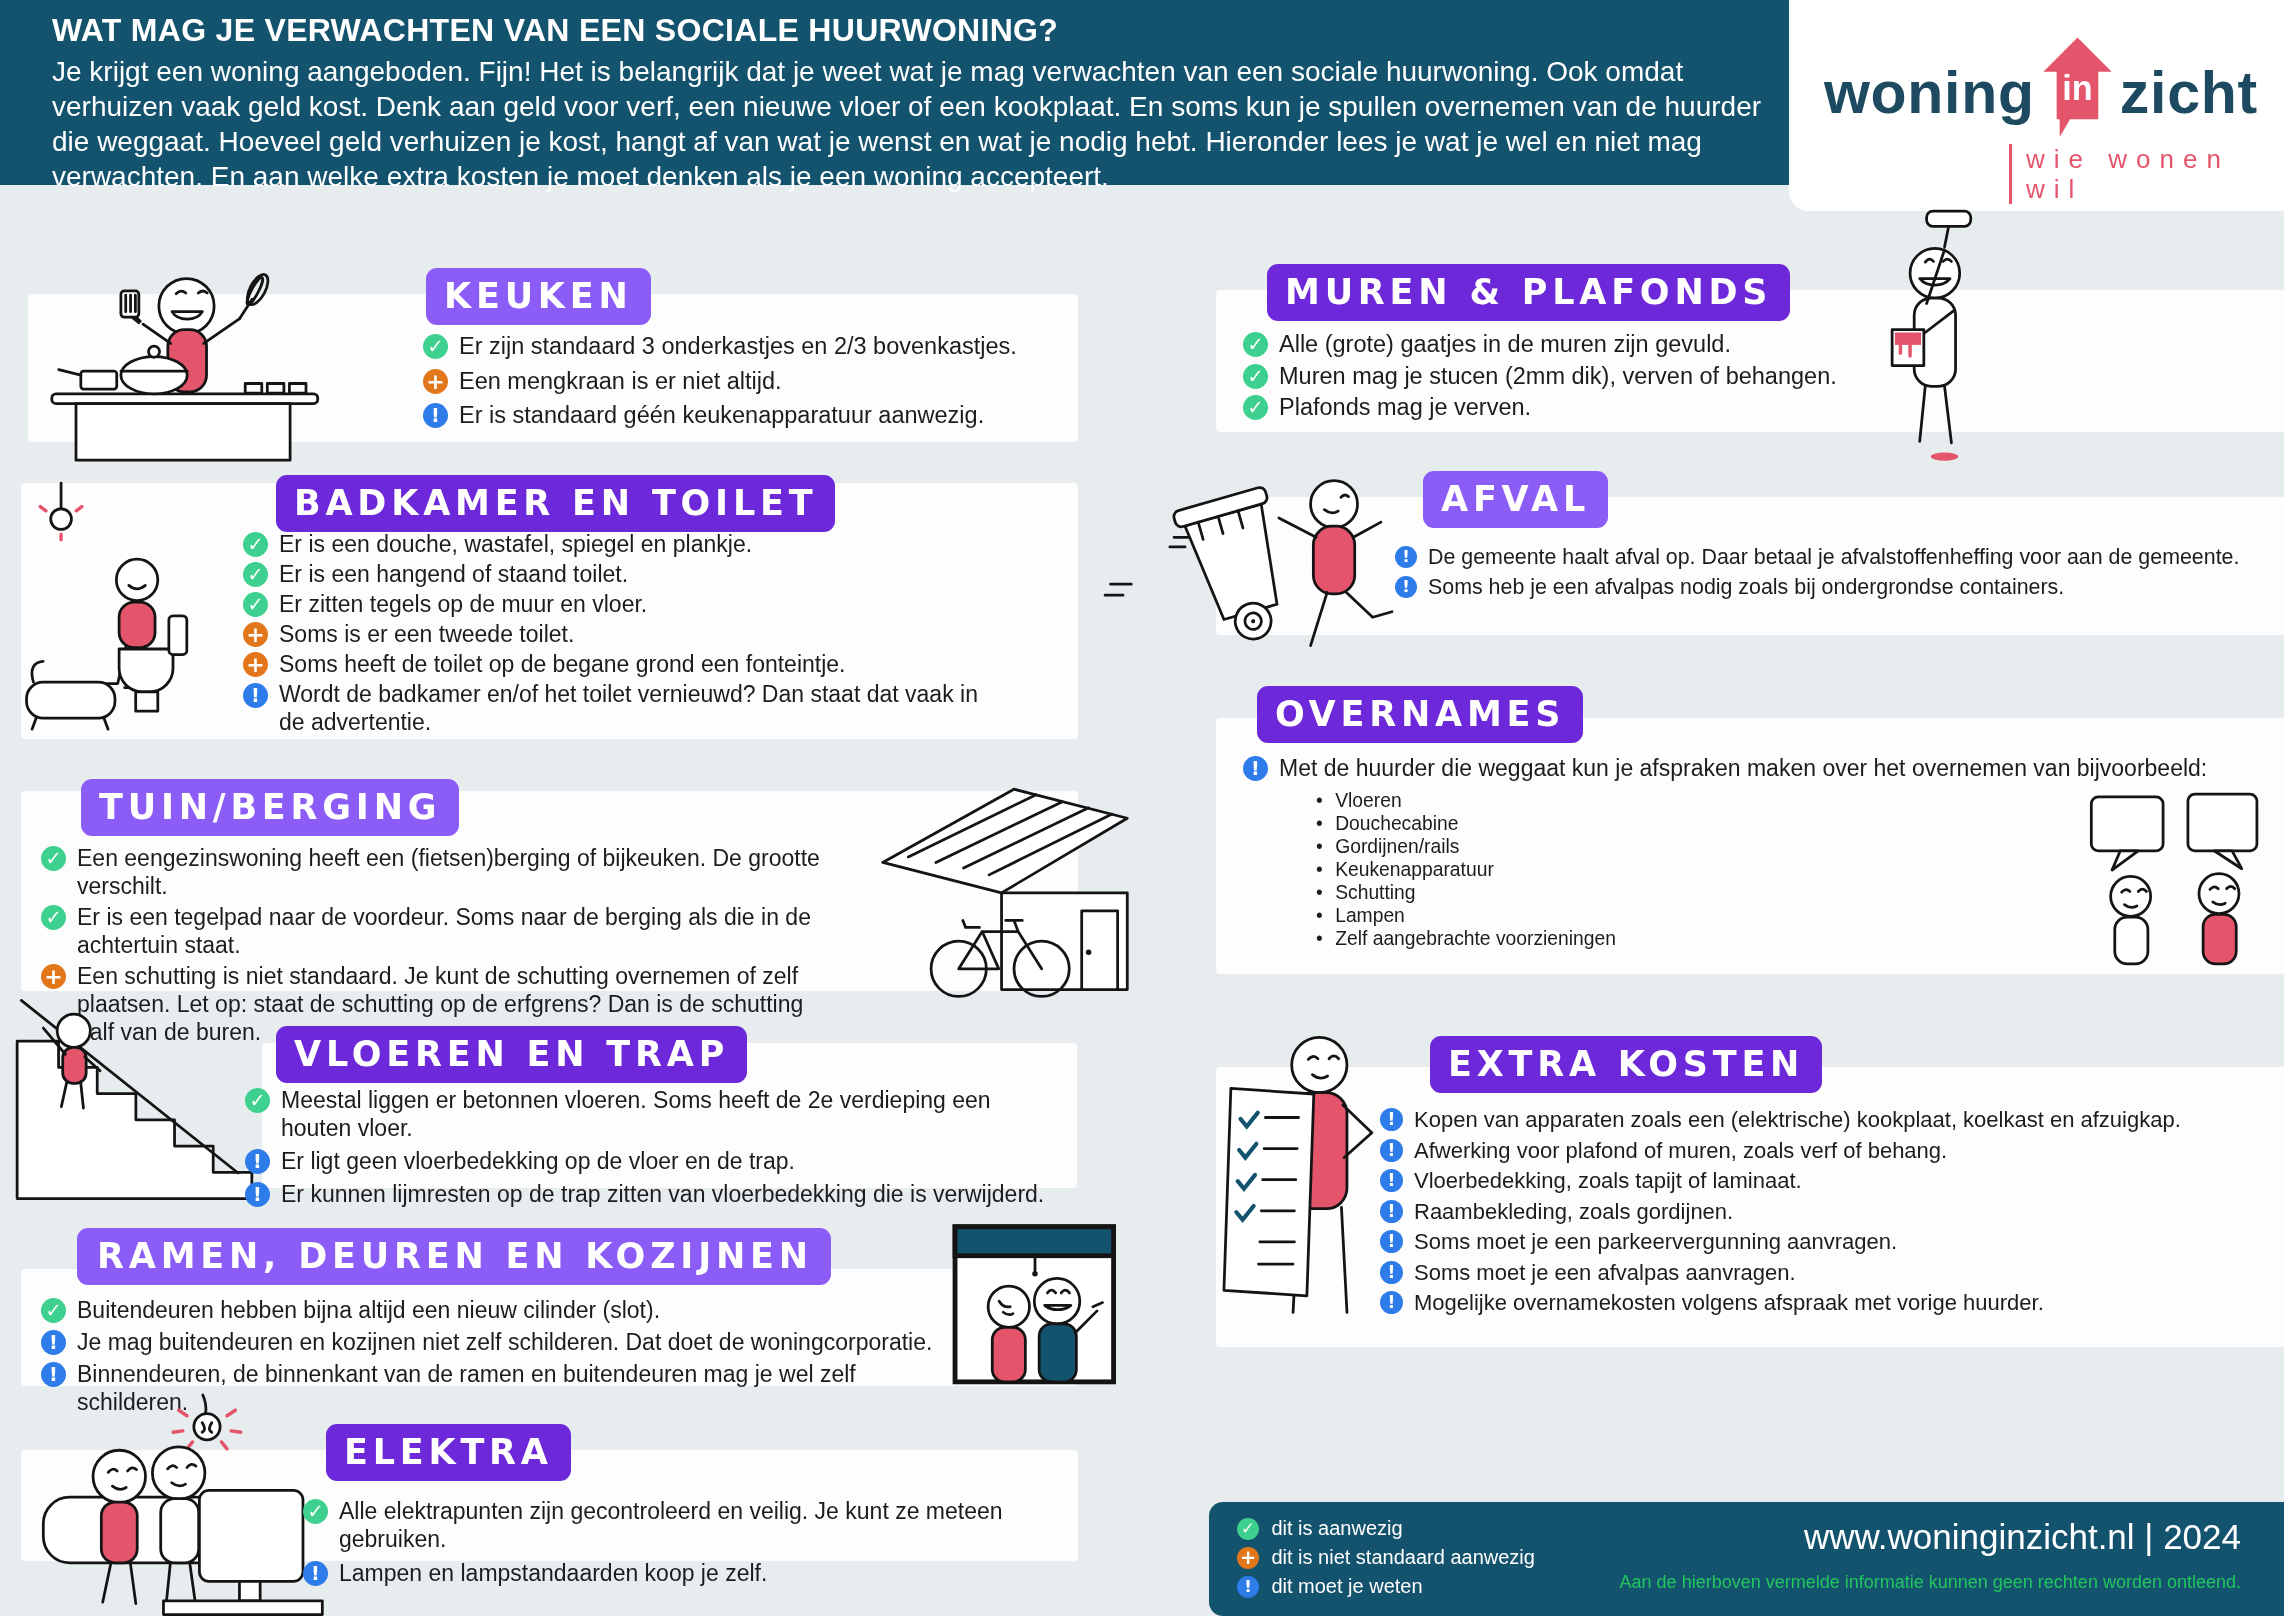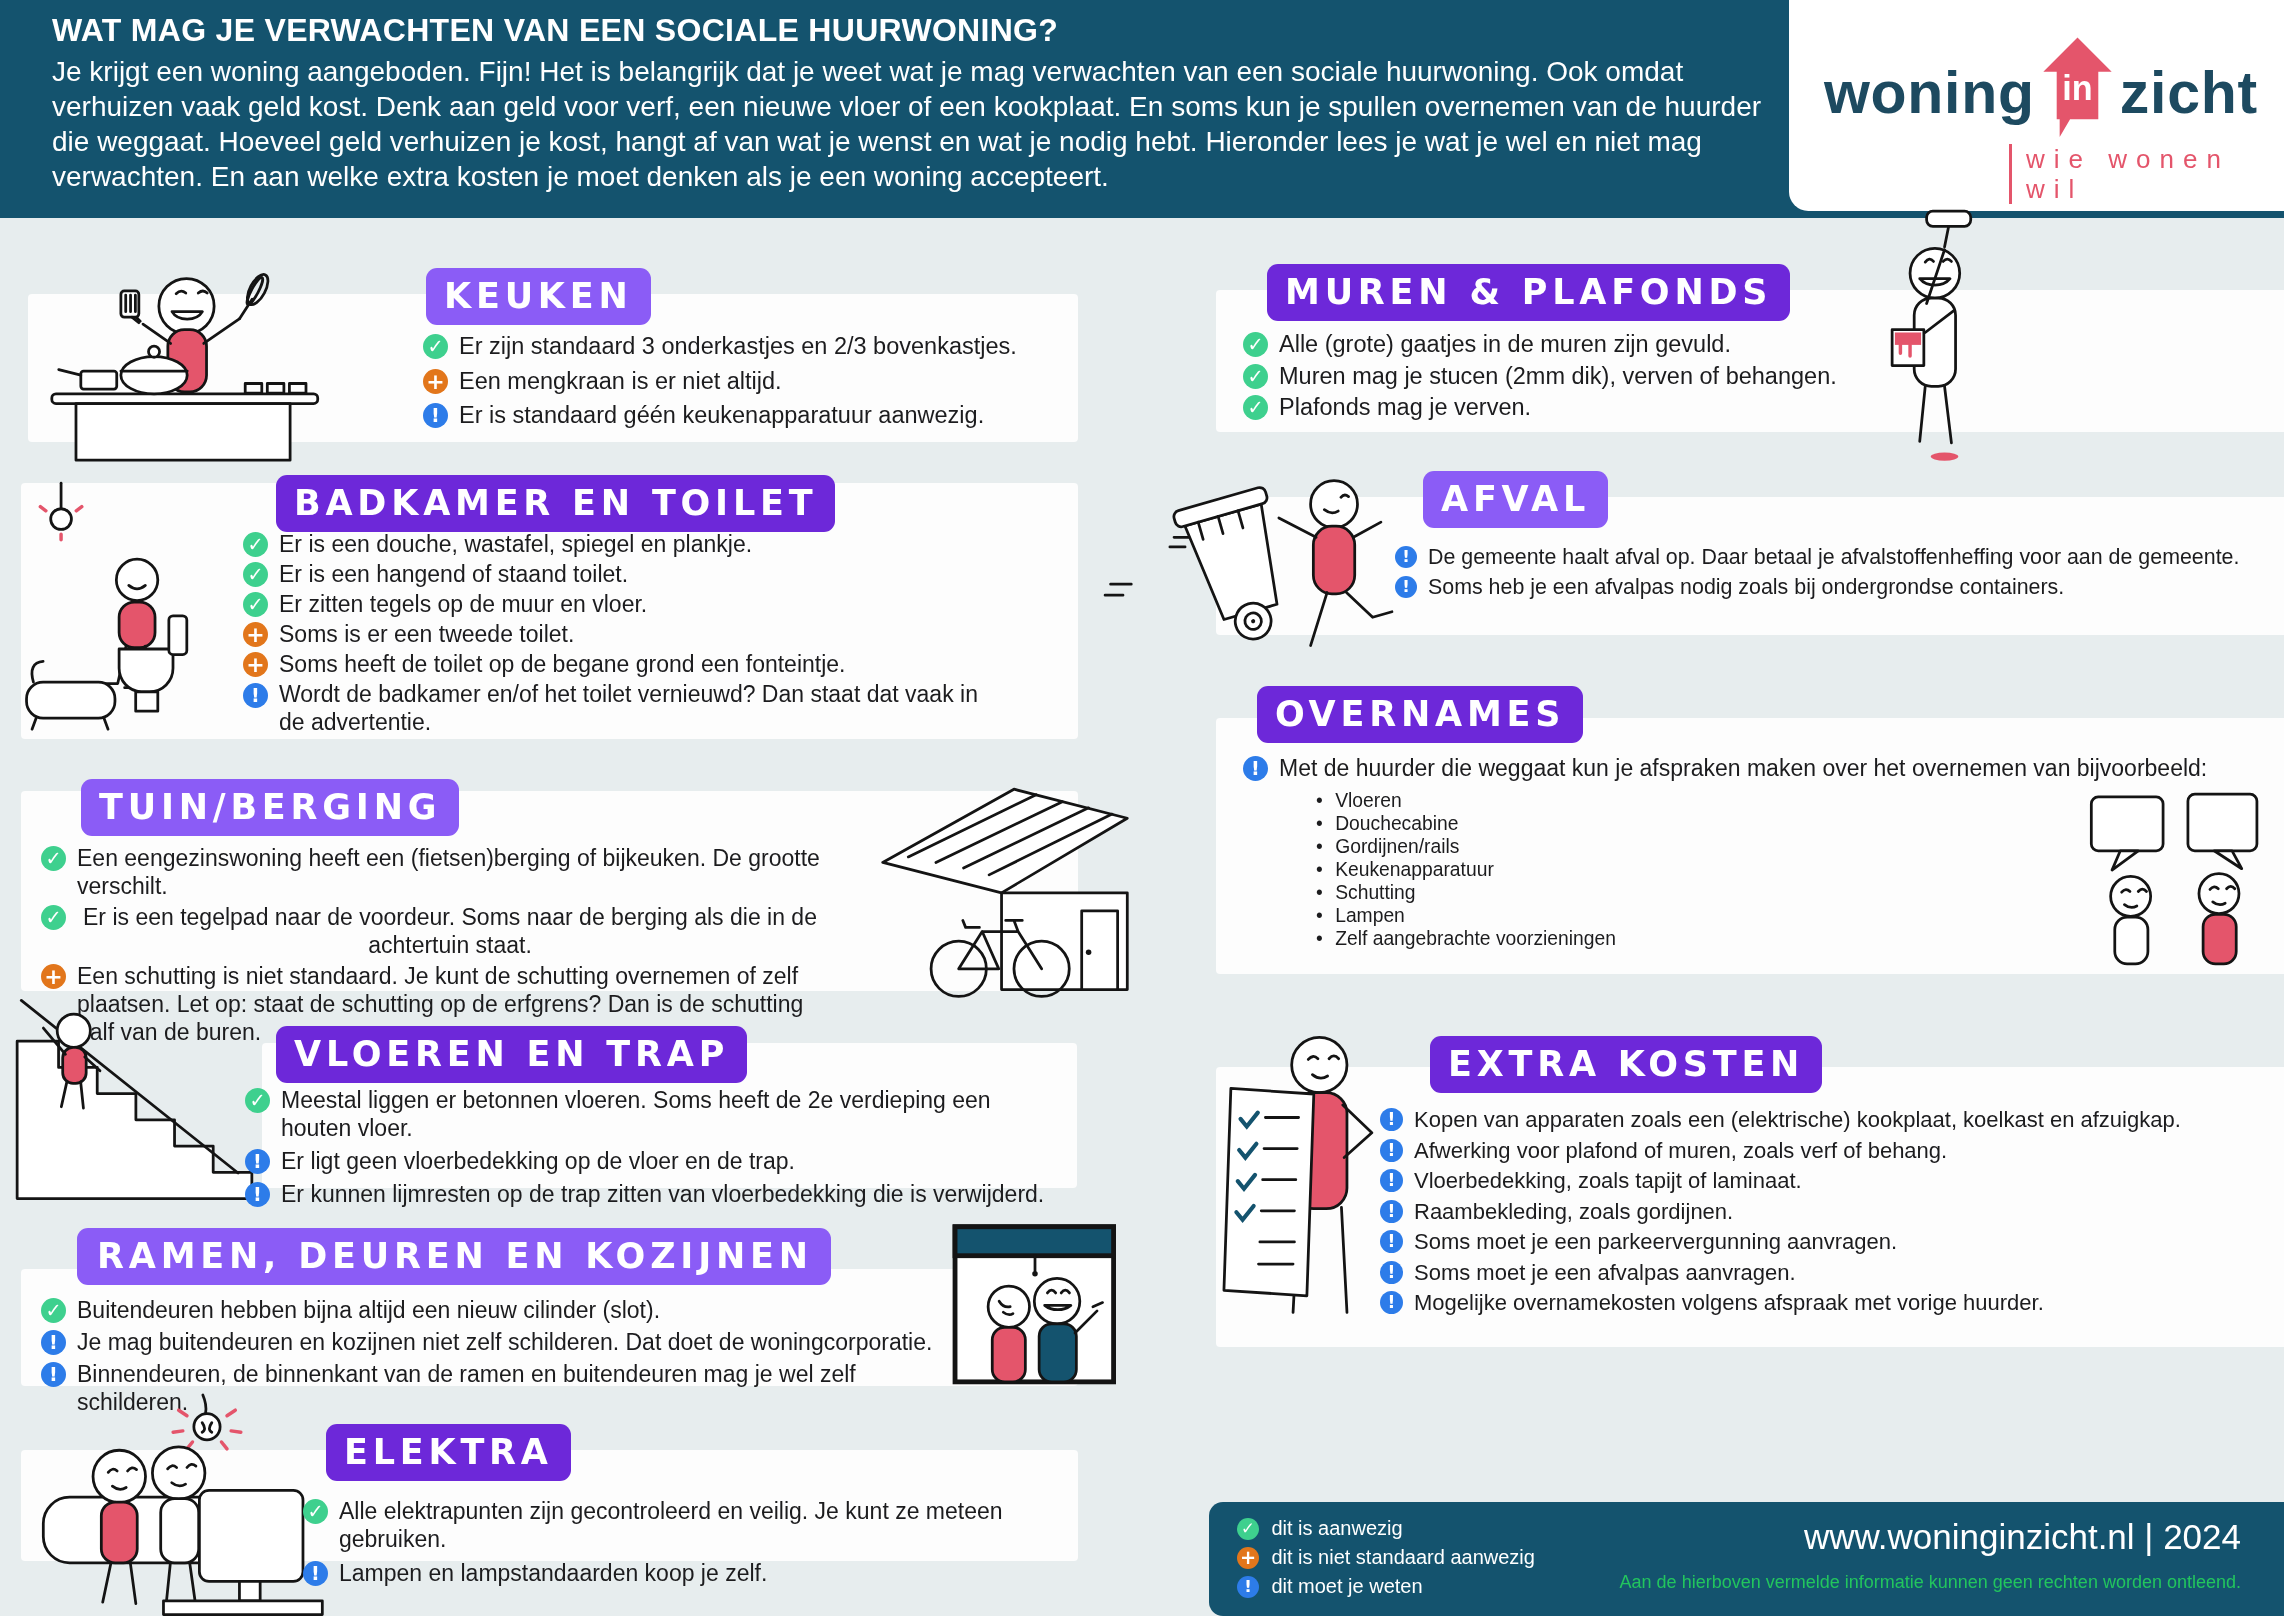--- a/index.html
+++ b/index.html
@@ -1,19 +1,19 @@
 <!DOCTYPE html>
 <html style="font-size:11px"><head>
 <meta charset="utf-8">
 <style>
   html,body{margin:0;padding:0;}
   body{width:2284px;height:1616px;background:#e7edee;font-family:"Liberation Sans",sans-serif;overflow:hidden;}
   #canvas{position:relative;width:2284px;height:1616px;}
 
-  .header{position:absolute;left:0;top:0;width:2284px;height:218px;background:#14536e;}
+  .header{position:absolute;left:0;top:0;width:2284px;height:185px;background:#14536e;}
   .header h1{position:absolute;left:52px;top:12.4px;margin:0;color:#fff;font-size:32px;font-weight:bold;letter-spacing:0.3px;}
   .header p{position:absolute;left:52px;top:54px;width:1713px;margin:0;color:#fff;font-size:28px;line-height:35px;font-weight:300;}
 
   .logo-panel{position:absolute;left:1789px;top:0;width:495px;height:211px;background:#ffffff;border-radius:0 0 0 19.3px;}
   .logo-row{position:absolute;left:35px;top:41px;display:flex;align-items:center;}
   .logo-word{color:#1d4a60;font-size:59px;font-weight:bold;letter-spacing:0.7px;}
   .logo-house{width:77px;height:104px;margin:0 4.1px;position:relative;top:-5.5px;}
   .logo-tagline{position:absolute;left:220px;top:144px;color:#e4556b;font-size:26px;letter-spacing:9px;border-left:3.5px solid #e4556b;padding-left:14px;line-height:30px;}
 
   .band{position:absolute;background:#fdfdfd;border-radius:4.1px;}
@@ -163,21 +163,21 @@
     <path class="ln" d="M118 282 L152 228 L204 228 L238 282 M152 228 L176 282 L118 282 M204 228 L198 212 M186 212 h24 M148 222 h-20 l-4 -10"></path>
   </svg>
   <div class="badge red" style="left:81px;top:779px;">TUIN/BERGING</div>
   <div class="items" style="left:41px;top:844px;width:822px;">
     <div class="item" style="font-size:23px;line-height:28px;margin-bottom:2.8px;">
       <span class="ic check">✓</span>
       <span class="txt">Een eengezinswoning heeft een (fietsen)berging of bijkeuken. De grootte verschilt.</span>
     </div>
     <div class="item" style="font-size:23px;line-height:28px;margin-bottom:2.8px;">
       <span class="ic check">✓</span>
-      <span class="txt" style="max-width:746px;text-align:center;">Er is een tegelpad naar de voordeur. Soms naar de berging als die in de achtertuin staat.</span>
+      <span class="txt" style="max-width:746px;">Er is een tegelpad naar de voordeur. Soms naar de berging als die in de achtertuin staat.</span>
     </div>
     <div class="item" style="font-size:23px;line-height:28px;">
       <span class="ic plus">+</span>
       <span class="txt" style="max-width:732px;">Een schutting is niet standaard. Je kunt de schutting overnemen of zelf plaatsen. Let op: staat de schutting op de erfgrens? Dan is de schutting half van de buren.</span>
     </div>
   </div>
 
   <div class="band" style="left:262px;top:1043px;width:815px;height:145px;"></div>
   <svg class="illu" style="left:10.4px;top:988px;" width="249" height="214" viewBox="0 0 360 310">
     <path class="fw" d="M350 305 v-38 h-56 v-38 h-56 v-38 h-56 v-38 h-56 v-38 h-56 v-38 H10 v228 Z"></path>

